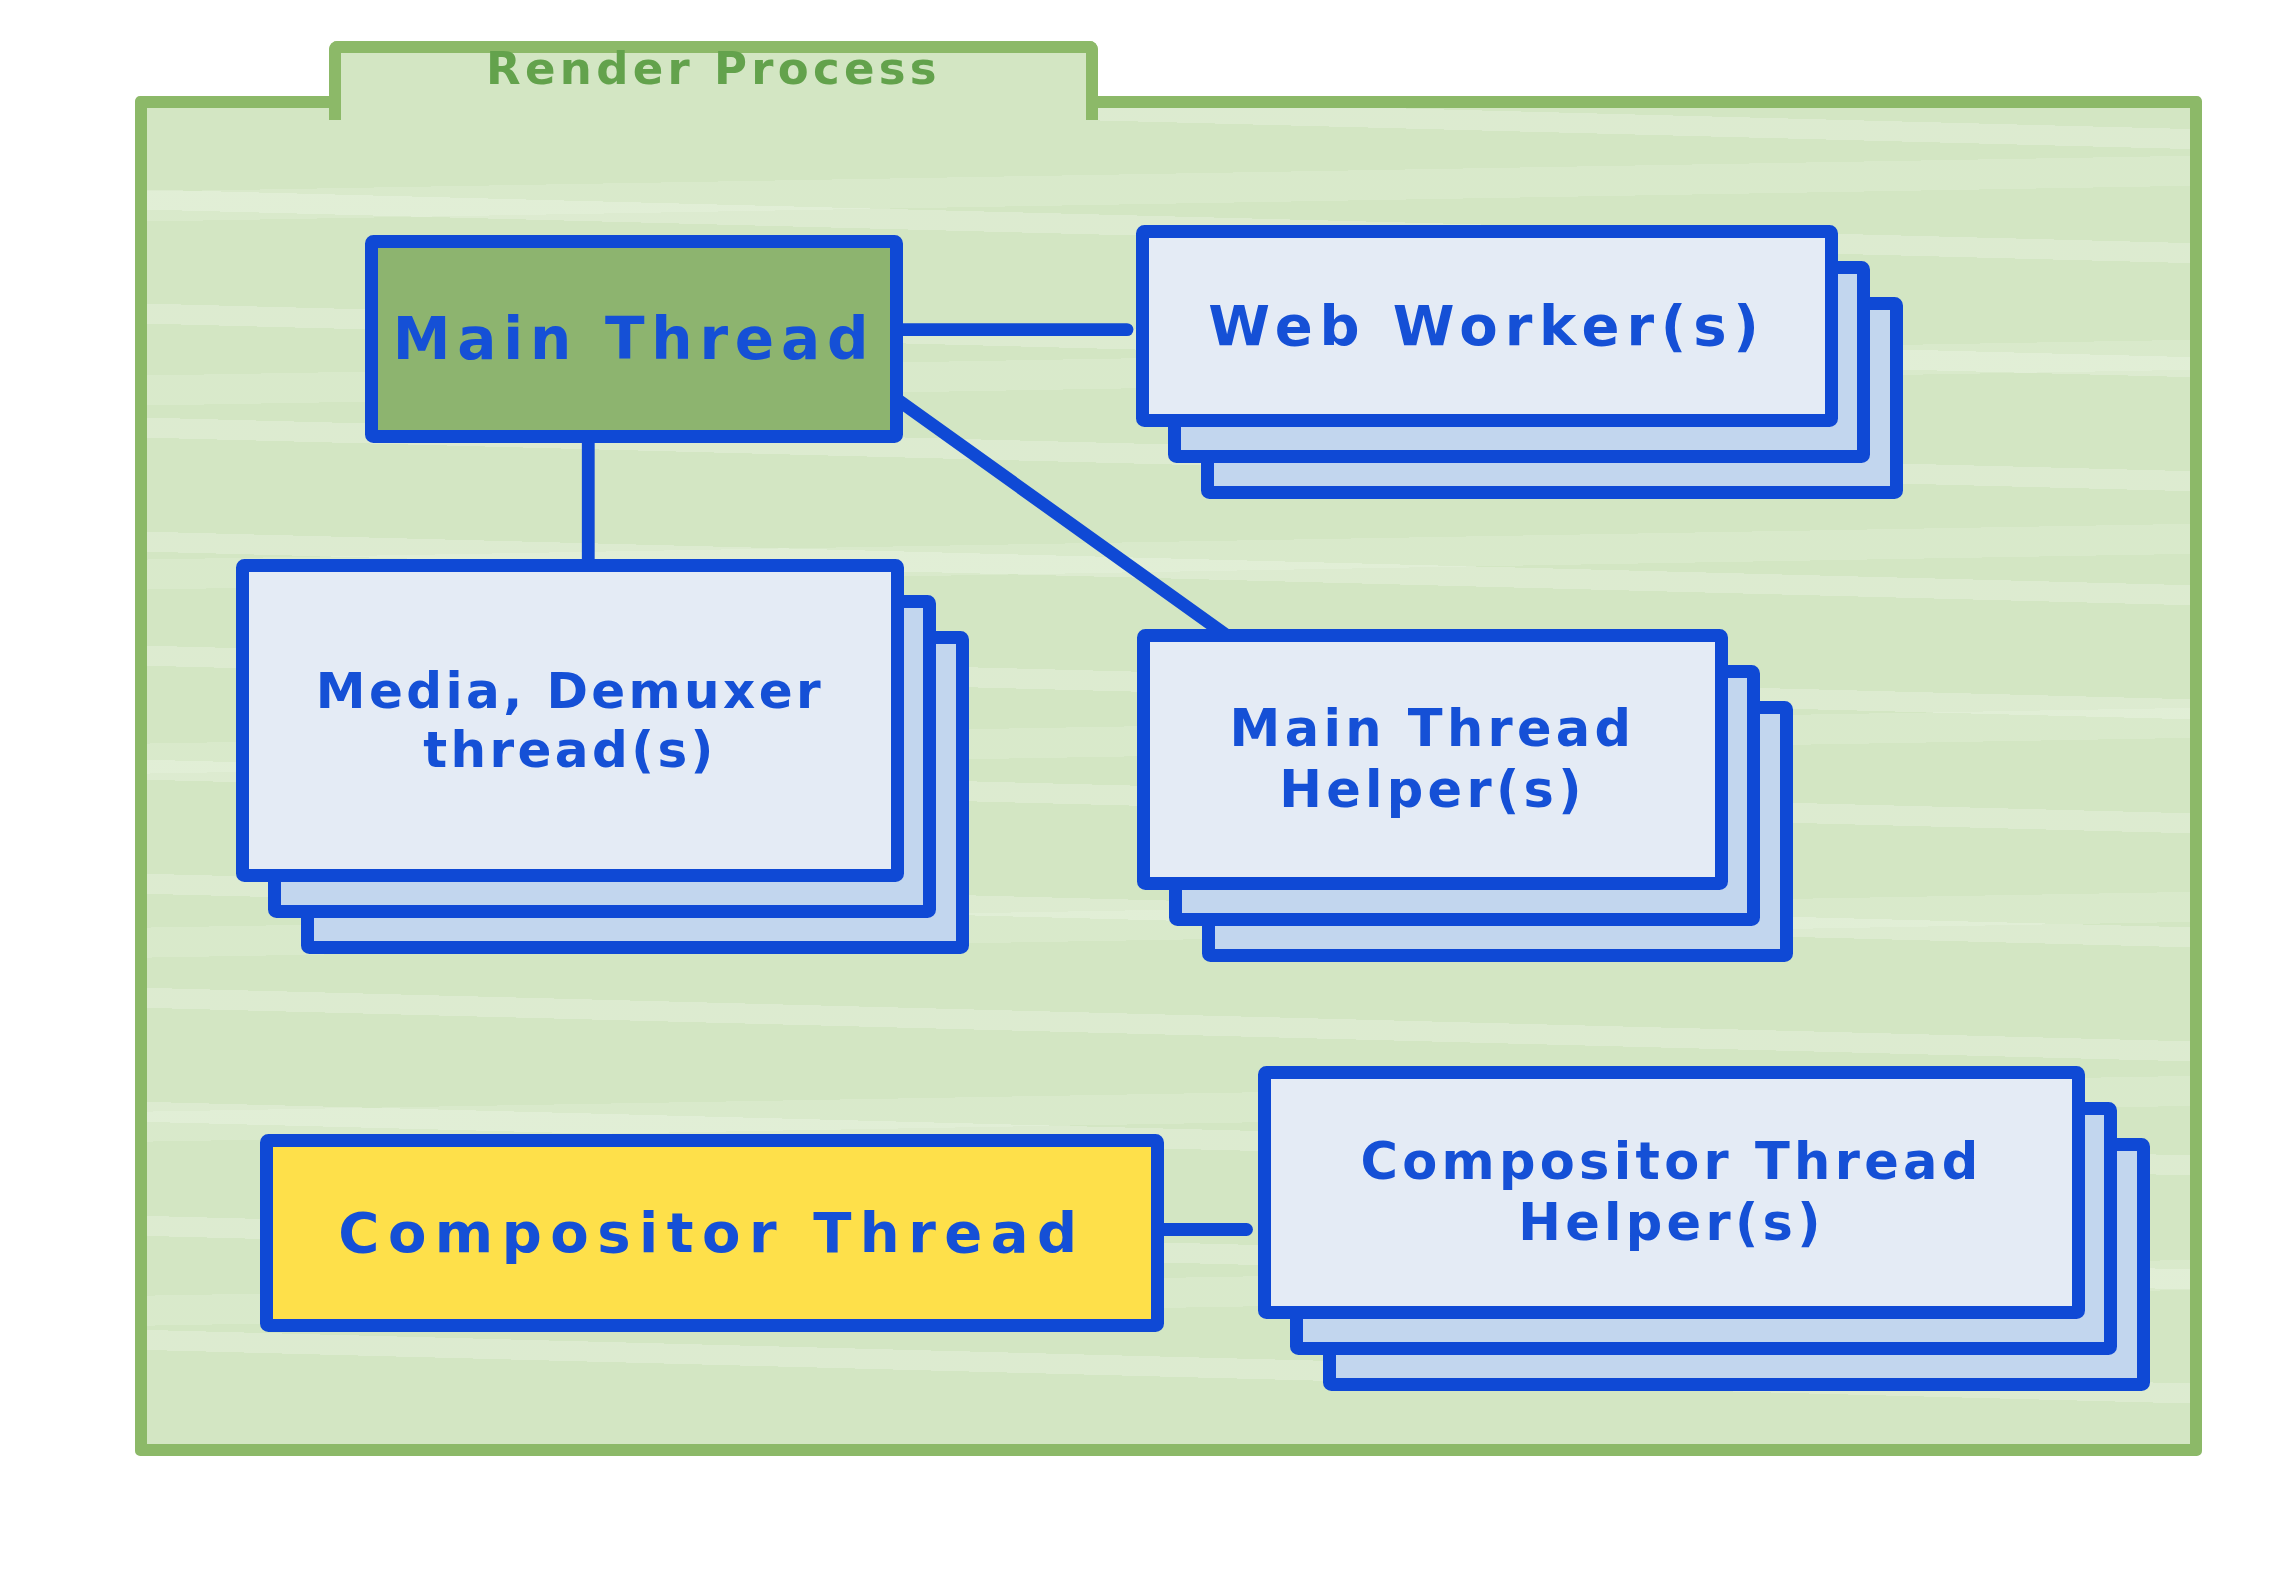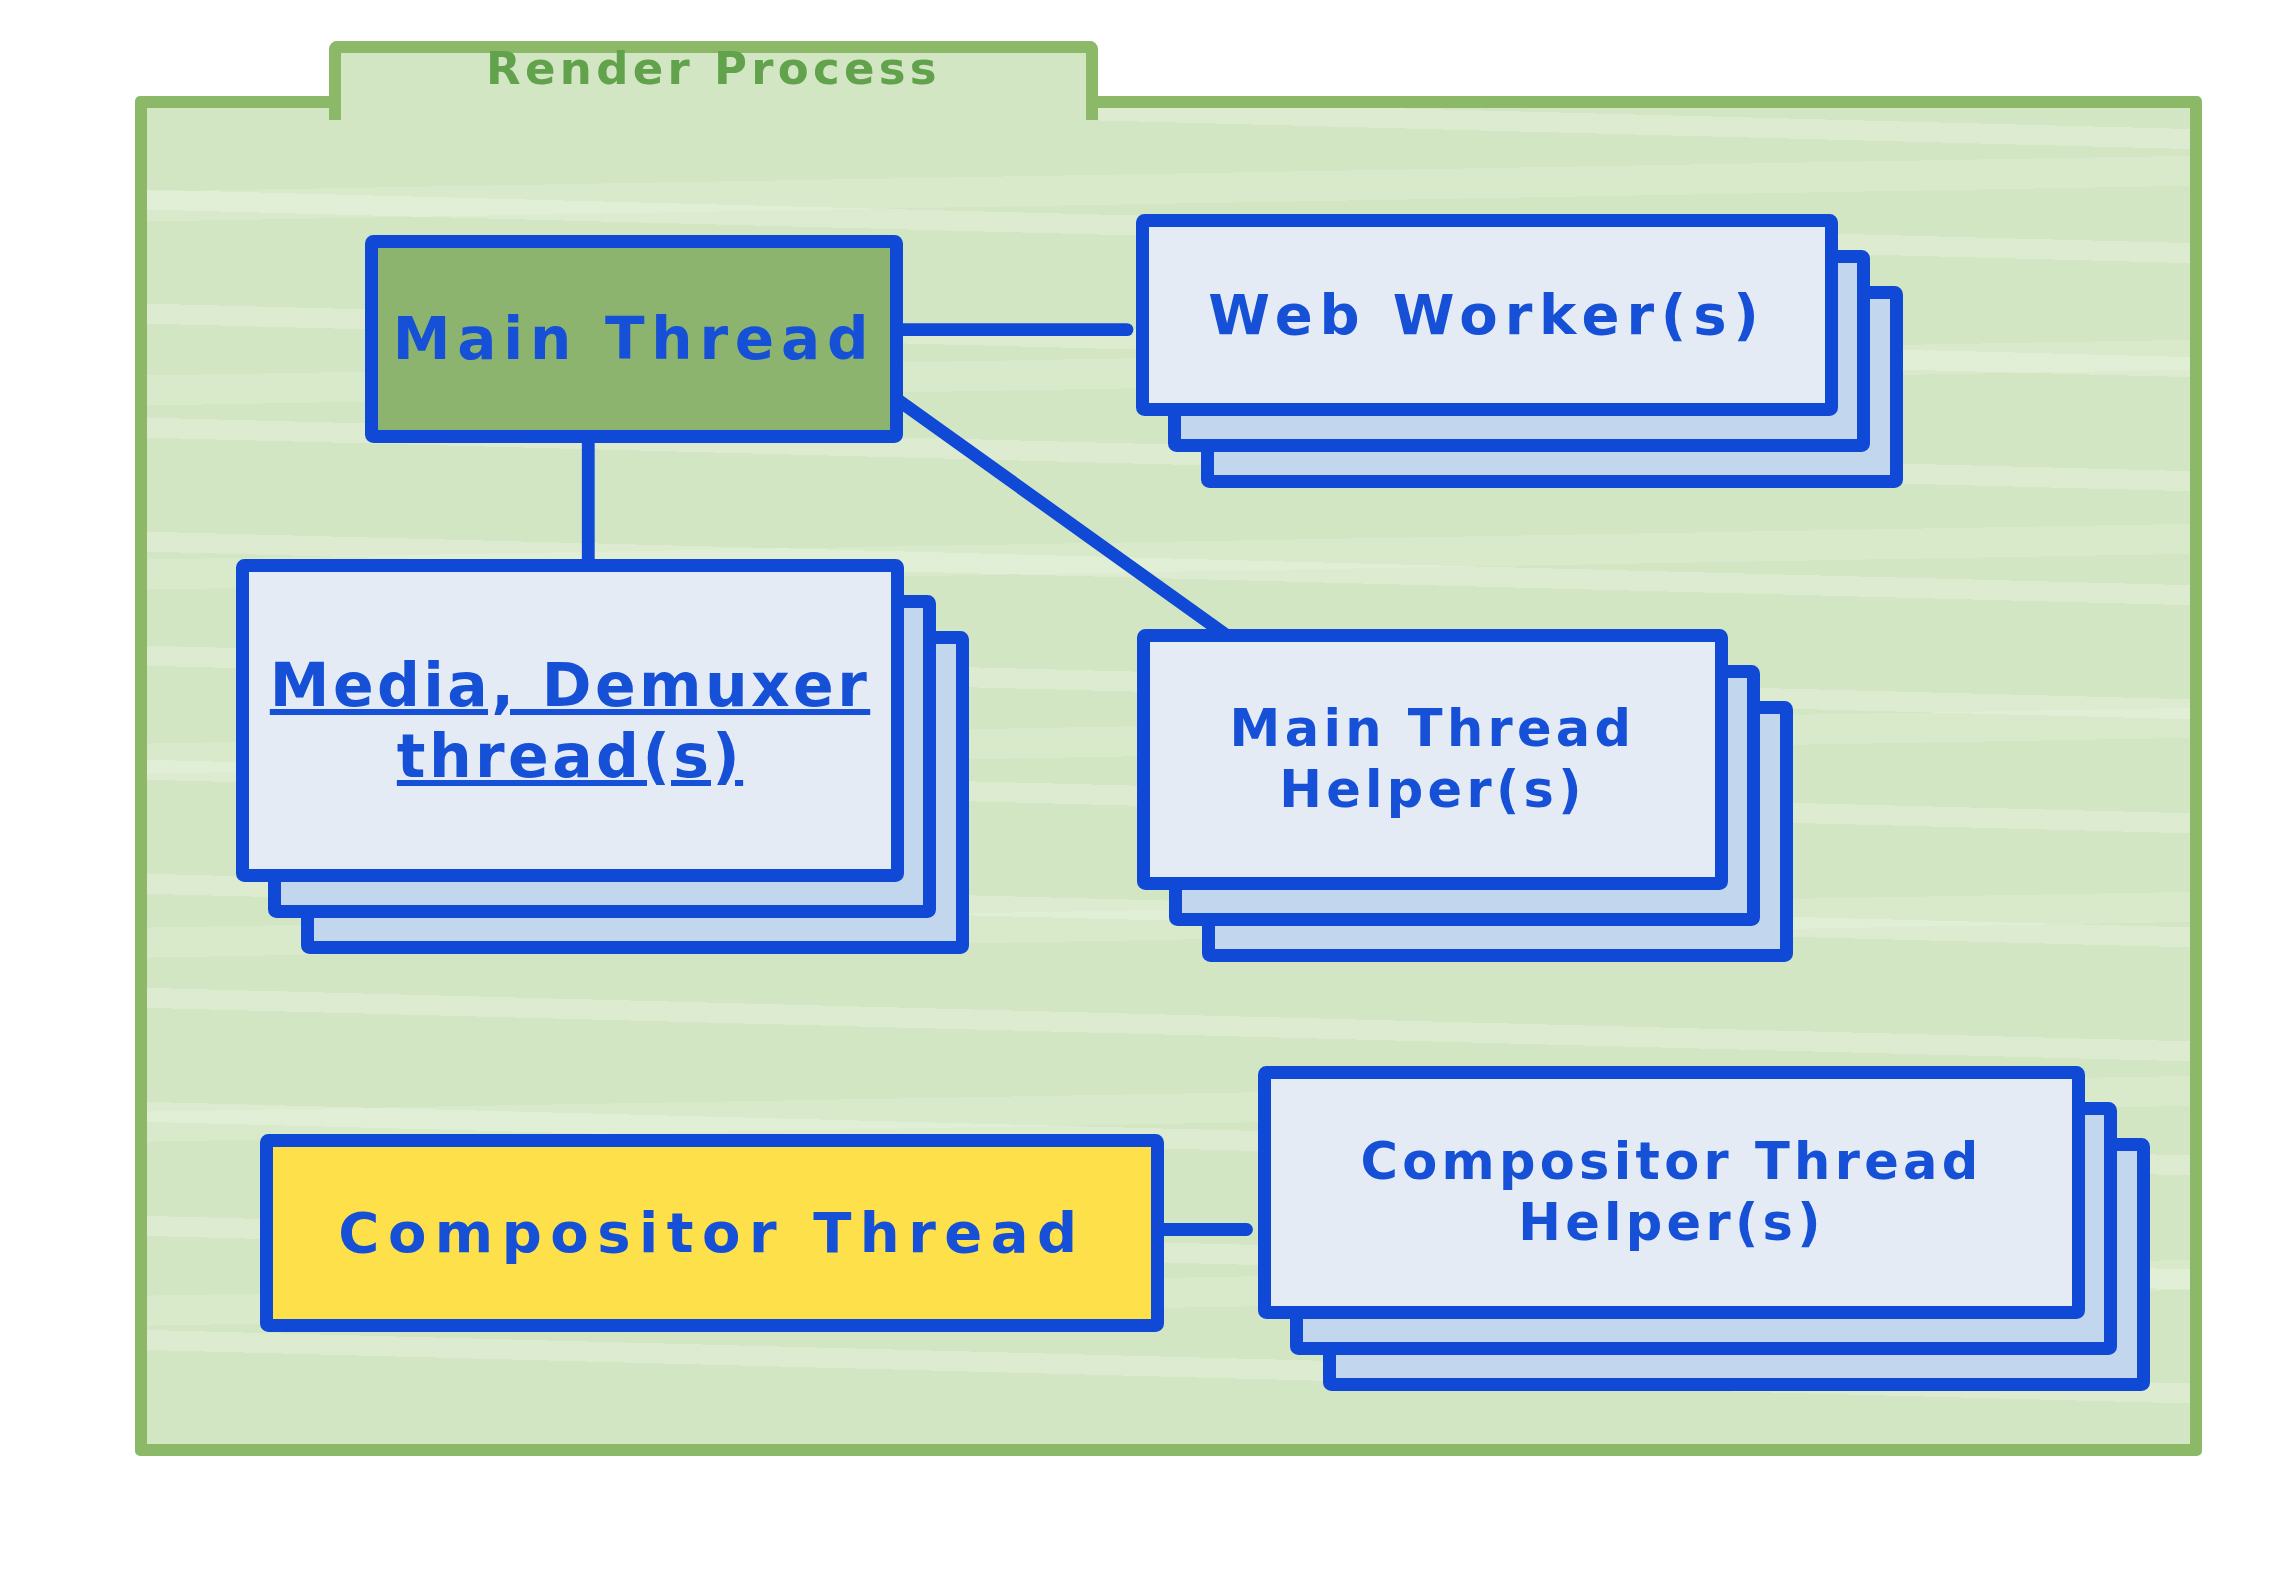--- a/index.html
+++ b/index.html
@@ -117,25 +117,25 @@
     letter-spacing: 5.1px;
   }
 
   
   #node-main-thread {
     left: 337px; top: 235px; width: 538px; height: 208px;
     background: var(--main-thread-fill);
   }
   #node-main-thread .node-label { font-size: 58px; letter-spacing: 6.8px; }
 
-  #node-web-workers { left: 1108px; top: 214px; width: 702px; height: 202px; }
+  #node-web-workers { left: 1108px; top: 225px; width: 702px; height: 202px; }
   #node-web-workers .node-label { font-size: 56px; letter-spacing: 6.8px; }
 
   #node-media-threads { left: 208px; top: 559px; width: 668px; height: 323px; }
-  #node-media-threads .node-label { font-size: 60px; letter-spacing: 3.4px; text-decoration: underline; }
+  #node-media-threads .node-label { font-size: 50px; letter-spacing: 3.4px; }
 
   #node-main-thread-helpers { left: 1109px; top: 629px; width: 591px; height: 261px; }
   #node-main-thread-helpers .node-label { font-size: 51px; letter-spacing: 4.3px; }
 
   #node-compositor-thread {
     left: 232px; top: 1134px; width: 904px; height: 198px;
     background: var(--compositor-fill);
   }
   #node-compositor-thread .node-label { font-size: 56px; letter-spacing: 8.5px; }
 

